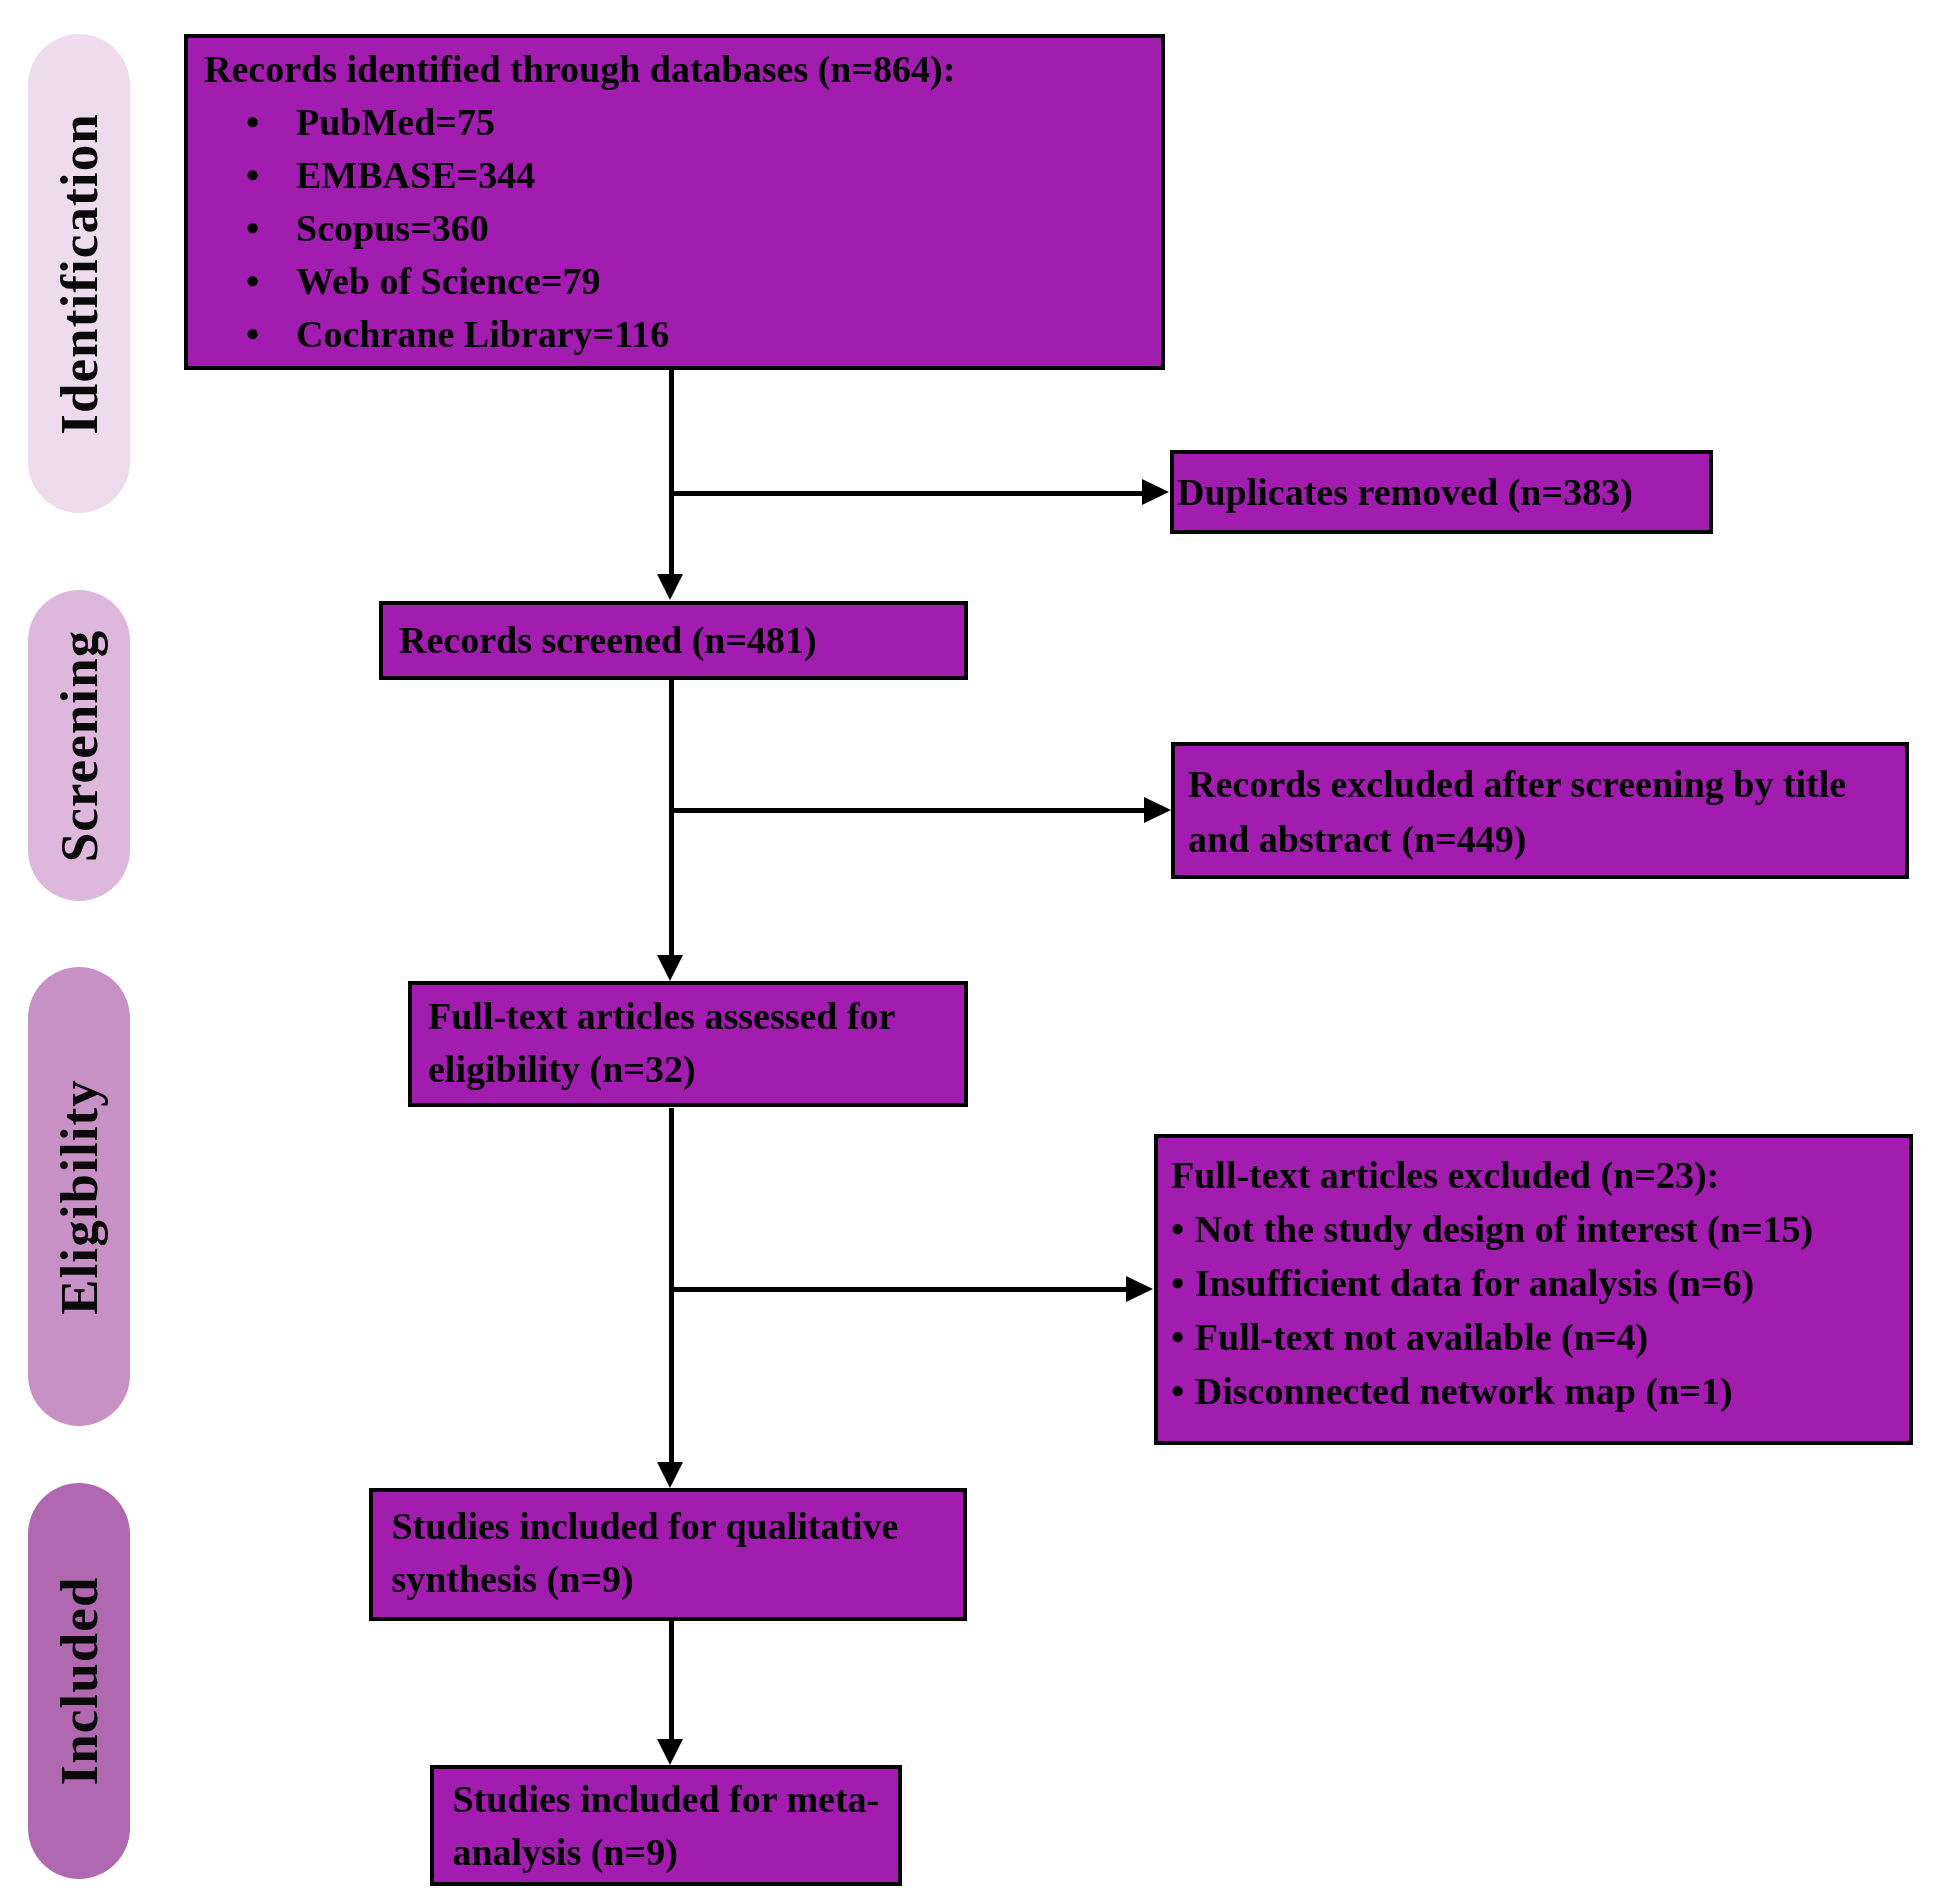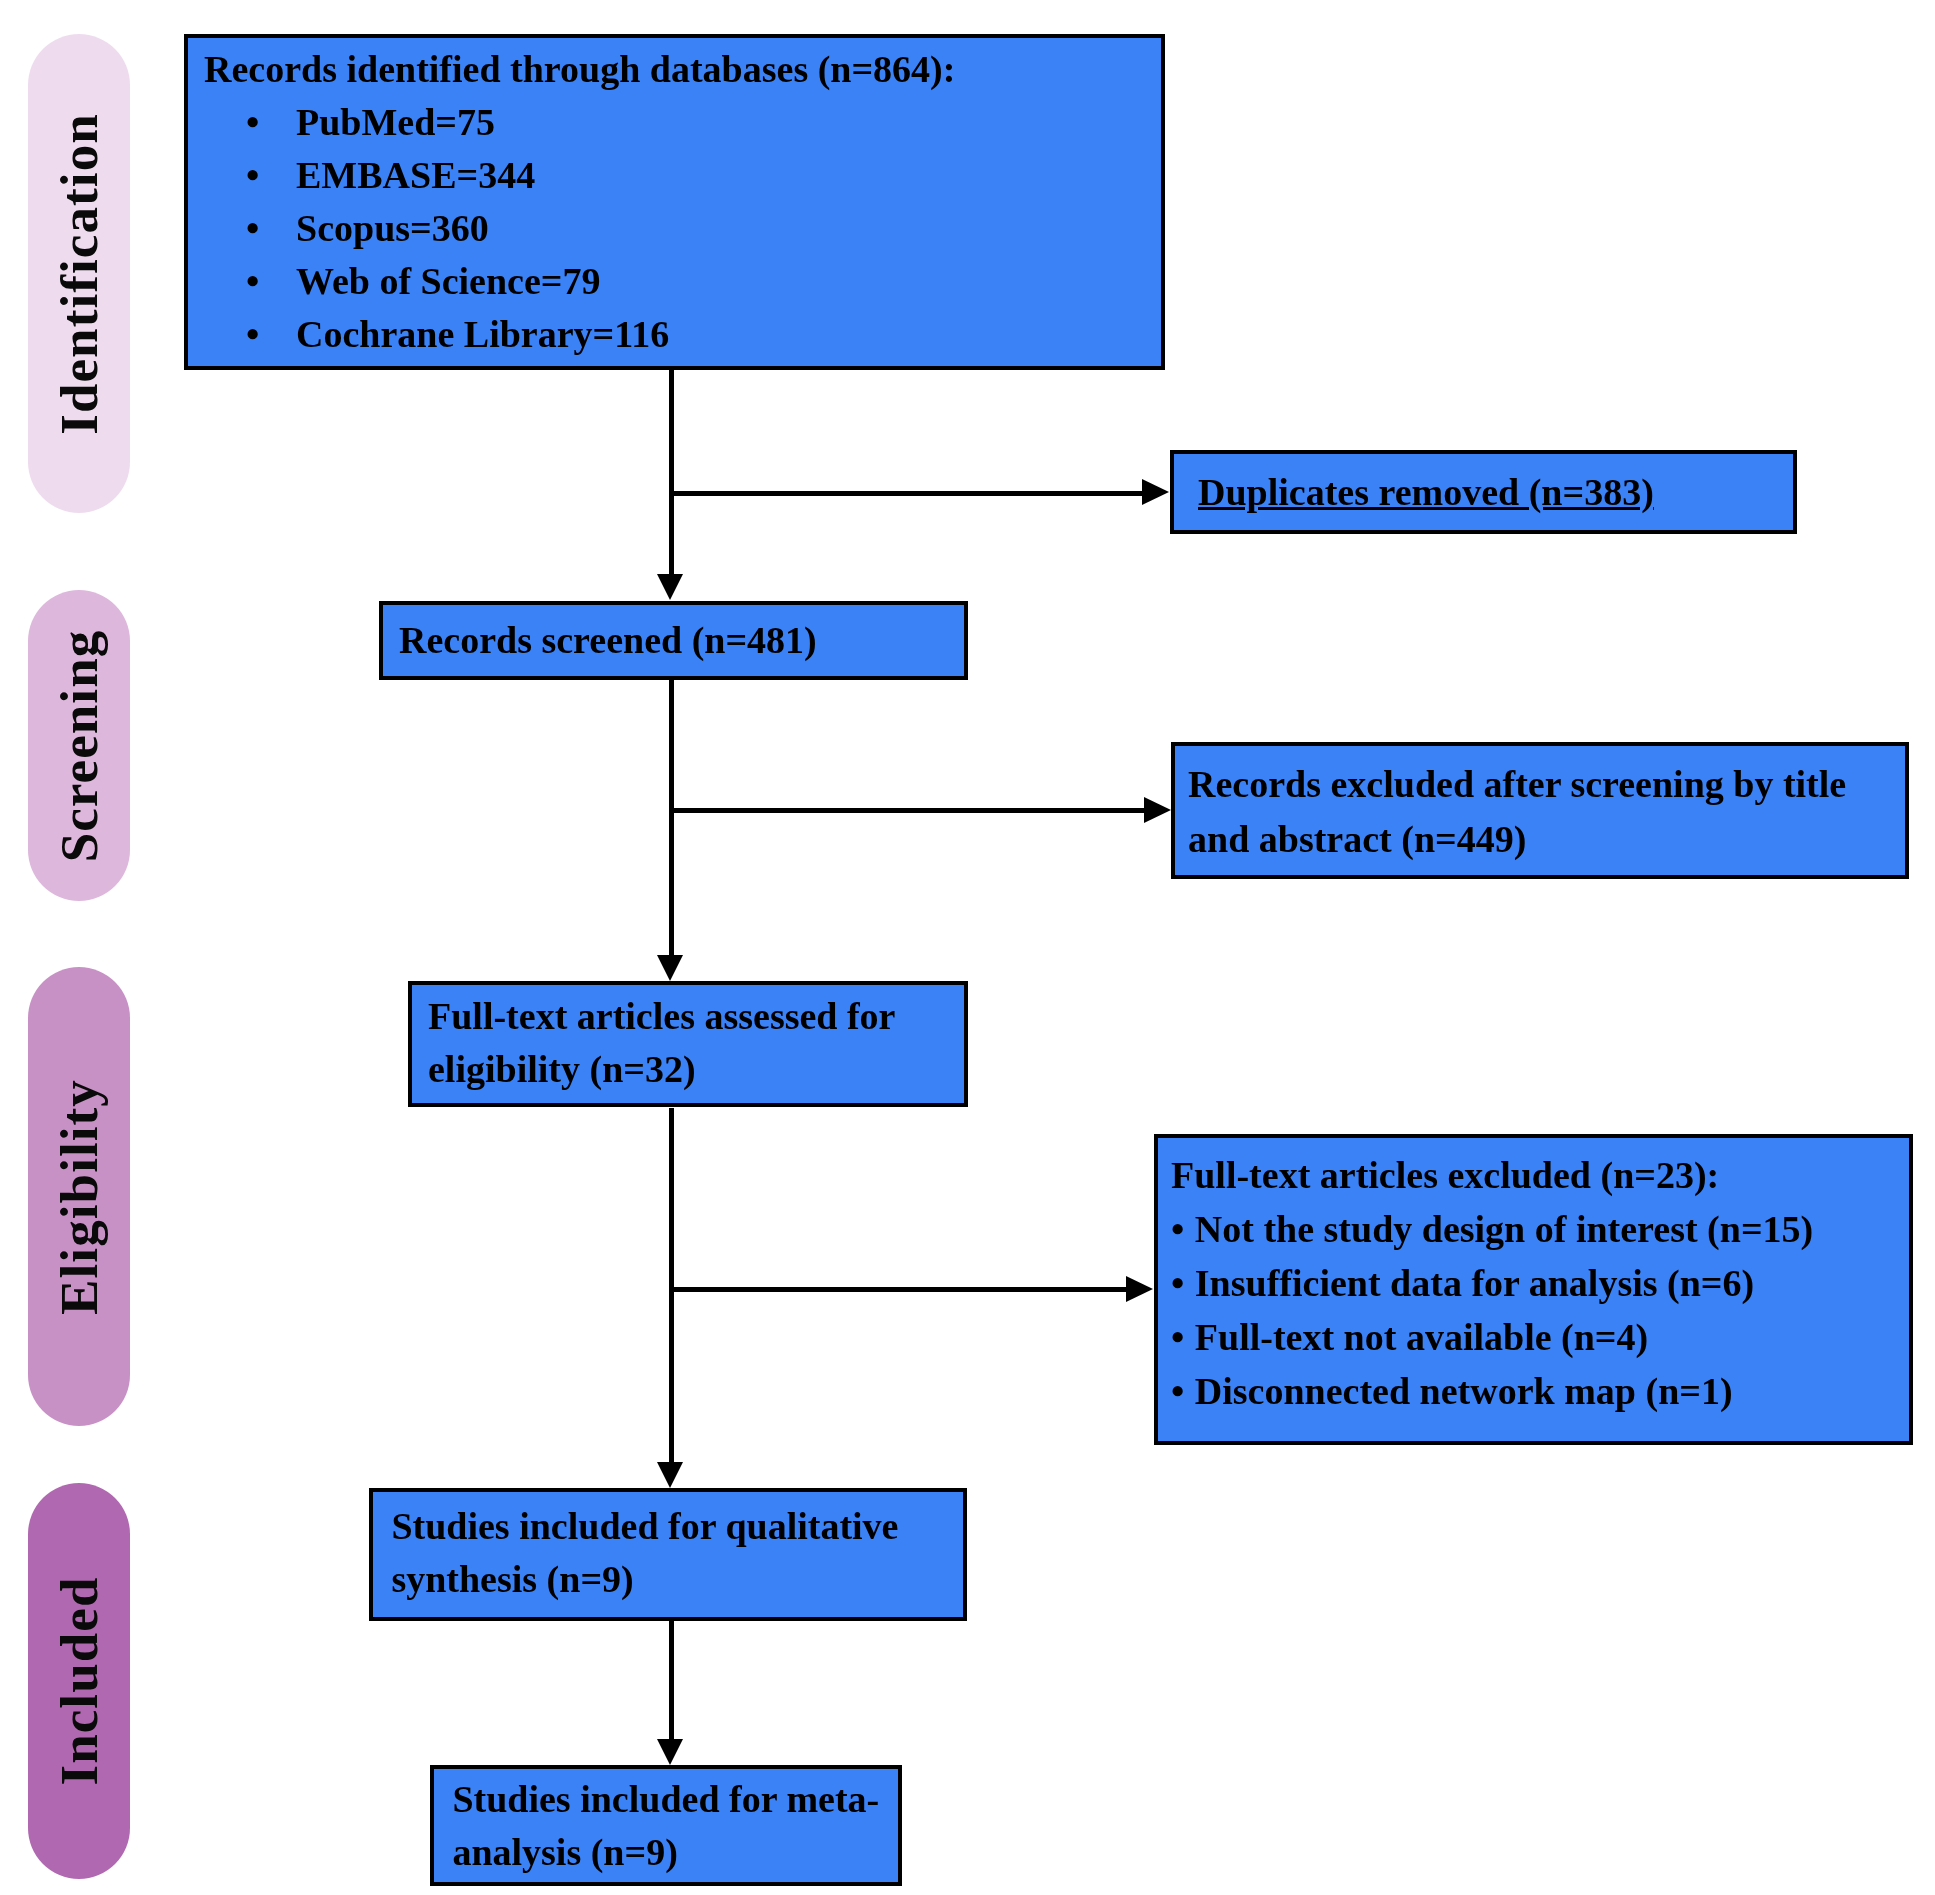--- a/index.html
+++ b/index.html
@@ -10,25 +10,25 @@
   .stage-bar{position:absolute;left:28px;width:102px;border-radius:51px;
              display:flex;align-items:center;justify-content:center;}
   .stage-label{transform:rotate(-90deg);white-space:nowrap;
                font-weight:bold;font-size:53px;color:#0a0a0a;letter-spacing:1.1px;}
   #bar-identification{top:34px;height:479px;}
   #bar-screening{top:590px;height:311px;}
   #bar-eligibility{top:967px;height:459px;}
   #bar-included{top:1483px;height:396px;}
 
   
-  .fbox{position:absolute;box-sizing:border-box;border:4.7px solid #000;background:#3b82f6;
+  .fbox{position:absolute;box-sizing:border-box;border:4.7px solid #000;background:#a21caf;
         font-weight:bold;font-size:38px;line-height:53px;}
   .fbox.center{display:flex;align-items:center;}
   #box-identified{left:184px;top:34px;width:981px;height:336px;padding:5.3px 13px 0 16px;}
-  #box-duplicates{left:1170px;top:450px;width:627px;height:84px;padding-left:24px;text-decoration:underline;}
+  #box-duplicates{left:1170px;top:450px;width:543px;height:84px;padding-left:3px;}
   #box-screened{left:379px;top:601px;width:589px;height:79px;padding-left:16px;}
   #box-excl-screening{left:1171px;top:742px;width:738px;height:137px;padding:10.5px 10.5px 0 13px;line-height:55px;}
   #box-ft-assessed{left:408px;top:981px;width:560px;height:126px;padding:5.3px 8px 0 16px;}
   #box-ft-excluded{left:1154px;top:1134px;width:759px;height:311px;padding:9.5px 8px 0 13px;line-height:54px;}
   #box-qualitative{left:369px;top:1488px;width:598px;height:133px;padding:8.4px 8px 0 18.4px;}
   #box-meta{left:430px;top:1765px;width:472px;height:121px;padding:4.2px 8px 0 18.4px;}
 
   .bullet-line{padding-left:42px;}
   .marker{display:inline-block;width:50px;}
   .marker2{margin-right:10.5px;}

